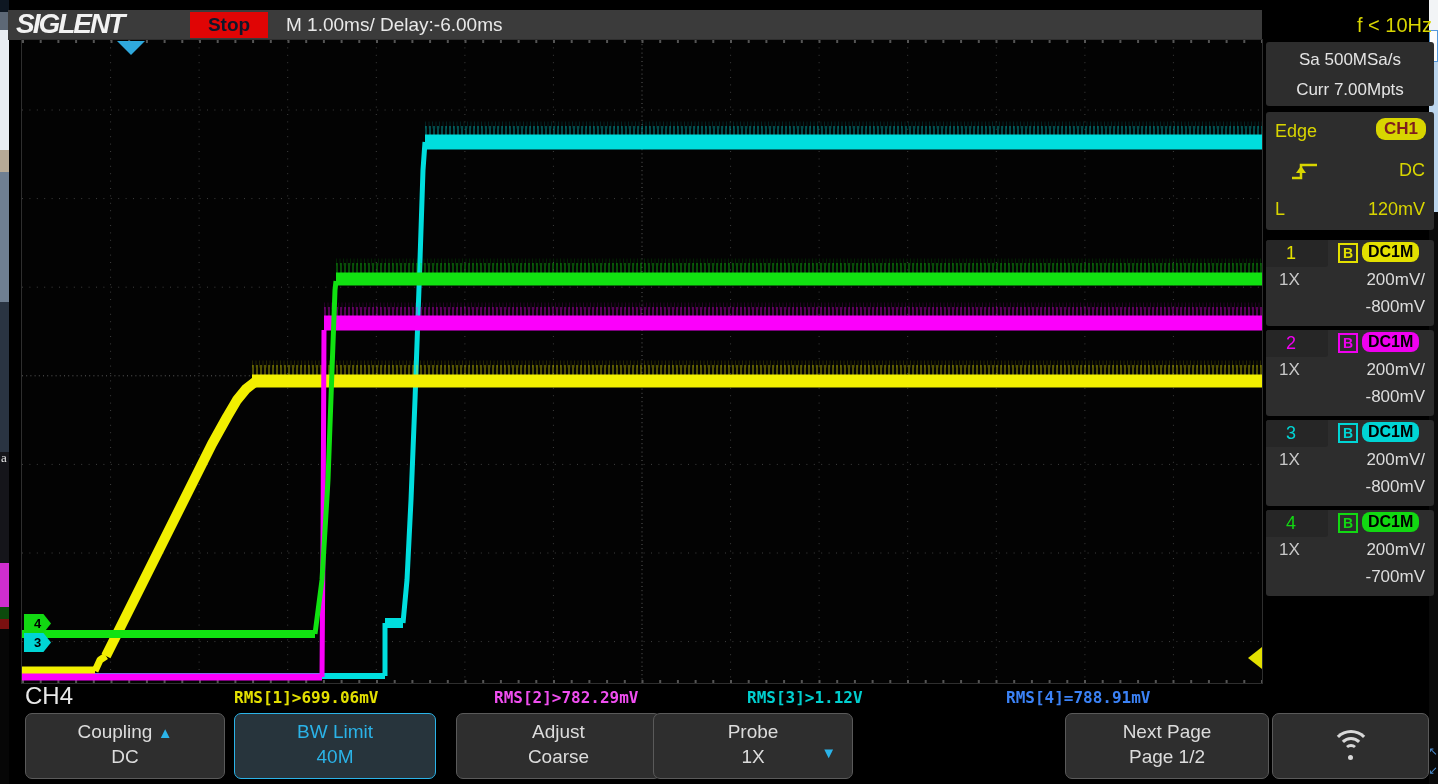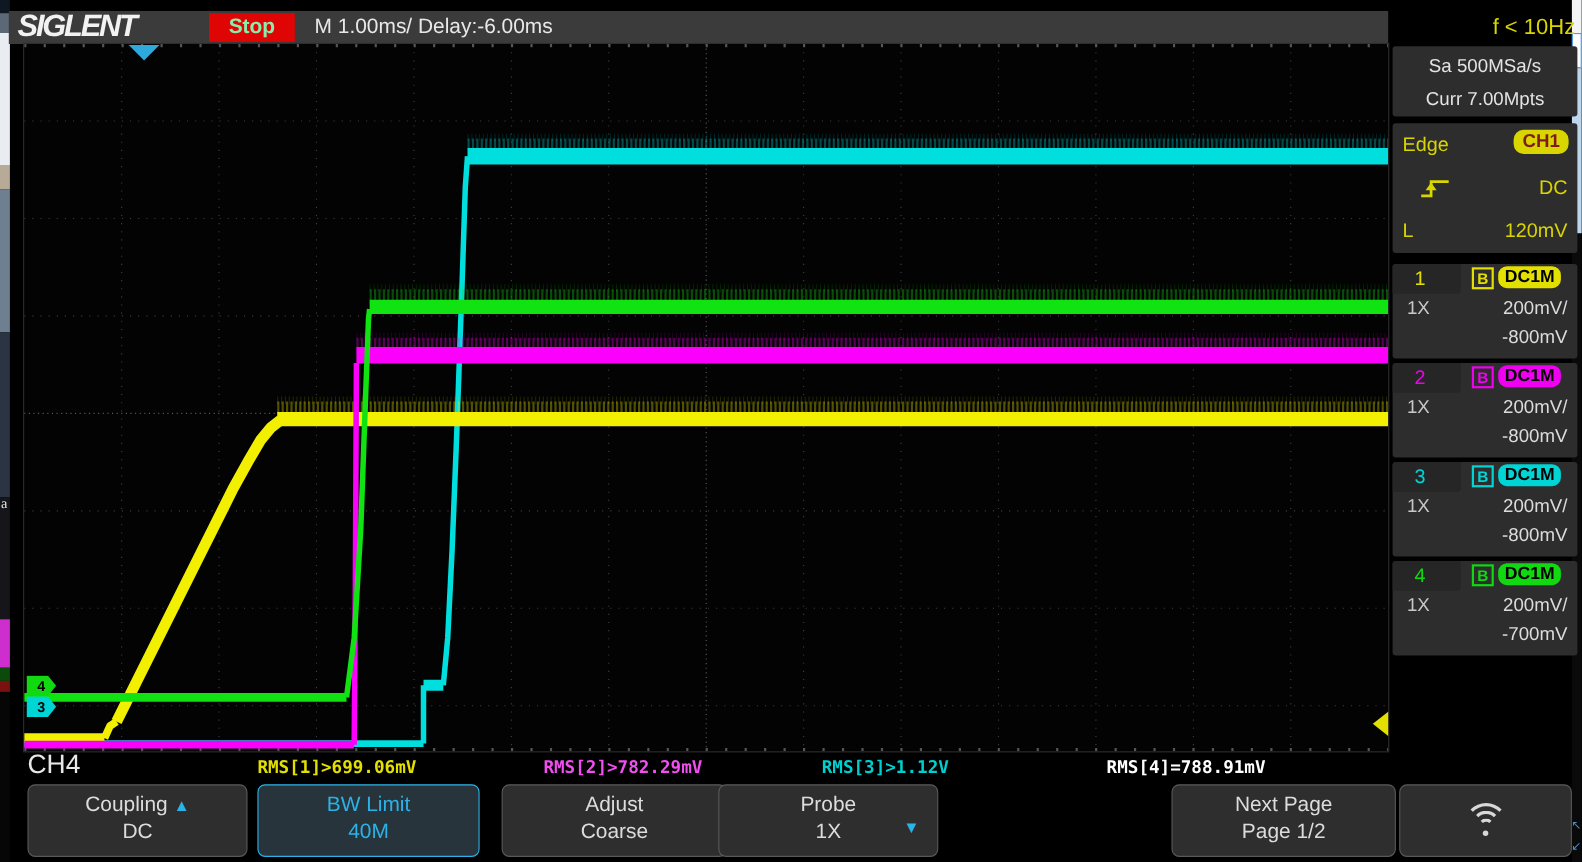--- a/index.html
+++ b/index.html
@@ -10,21 +10,21 @@
   
   #left-strip{left:0;top:0;width:9px;height:784px;background:#060606;}
   #left-strip .seg{width:9px;}
   #right-strip{left:1429px;top:0;width:9px;height:784px;background:#0a0a0a;}
 
   
   #topbar{left:8px;top:10px;width:1254px;height:30px;background:#3b3b3b;}
   #logo{left:8px;top:-2px;color:#f2f2f2;font-size:28px;font-weight:bold;
         font-style:italic;letter-spacing:-2px;}
   #stop-badge{left:182px;top:2px;width:78px;height:26px;background:#e00505;
-        color:#86efac;font-weight:bold;font-size:19px;text-align:center;line-height:25px;}
+        color:#0f172a;font-weight:bold;font-size:19px;text-align:center;line-height:25px;}
   #timebase{left:278px;top:0;height:30px;line-height:30px;color:#e8e8e8;font-size:19px;}
   #freq-label{left:1264px;top:10px;width:168px;height:30px;line-height:30px;
         color:#d8d500;font-size:20px;text-align:right;}
 
   
   #screen{left:22px;top:40px;width:1240px;height:643px;background:#030303;
         outline:1px solid #2e2e2e;}
   #screen svg{position:absolute;left:0;top:0;}
   .chan-tag{position:absolute;left:2px;width:27px;height:19px;text-align:center;
         line-height:19px;font-size:13px;font-weight:bold;color:#000;
@@ -253,21 +253,21 @@
   <div class="ch-row3">
       <span class="rval">-700mV</span>
     </div>
 </div>
 
 <div class="abs" id="meas-row">
   <div class="abs" id="sel-ch">CH4</div>
   <span class="meas" style="color: rgb(227, 224, 0); left: 234px;">RMS[1]&gt;699.06mV</span>
   <span class="meas" style="color: rgb(240, 78, 240); left: 494px;">RMS[2]&gt;782.29mV</span>
   <span class="meas" style="color: rgb(0, 207, 207); left: 747px;">RMS[3]&gt;1.12V</span>
-  <span class="meas" style="color: #ffffff; left: 1006px; text-align: center;">RMS[4]=788.91mV</span>
+  <span class="meas" style="color: #3b82f6; left: 1006px; text-align: center;">RMS[4]=788.91mV</span>
 </div>
 
 <div class="abs menu-btn" style="left:25px;width:198px">
   <div class="l1"><span>Coupling</span>
     <span class="arrow">▲</span></div>
   <div class="l2">DC</div>
 </div>
 <div class="abs menu-btn active" style="left:234px;width:200px">
   <div class="l1">BW Limit</div>
   <div class="l2">40M</div>

